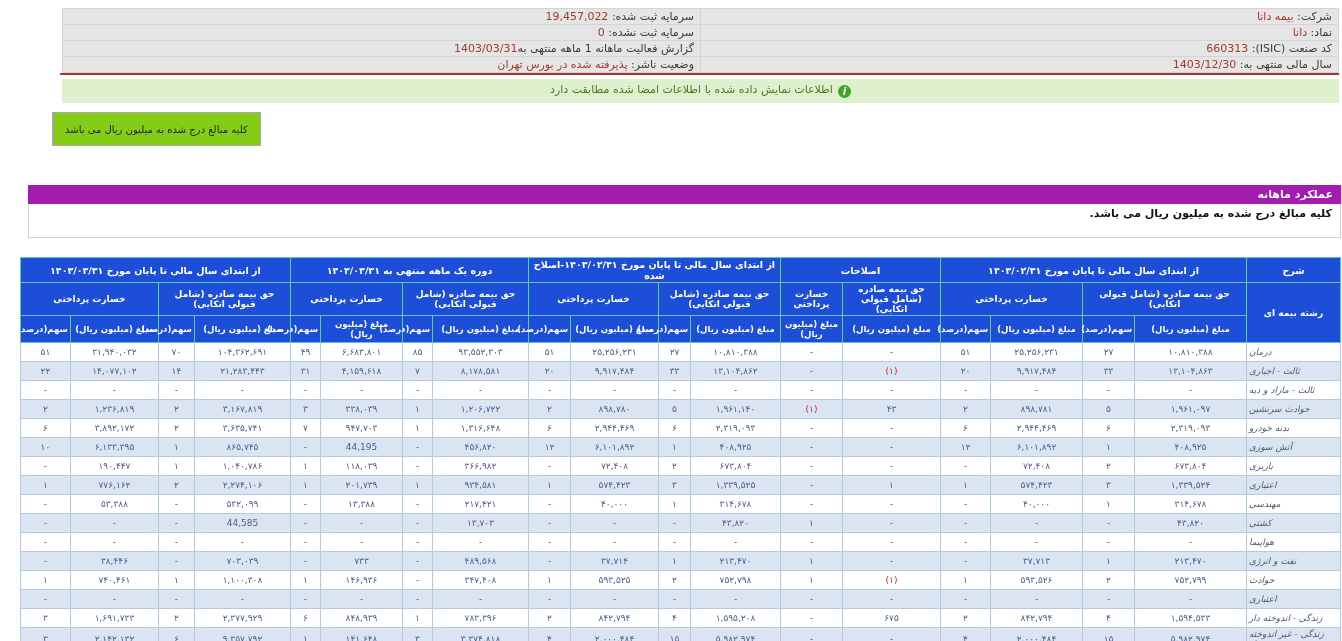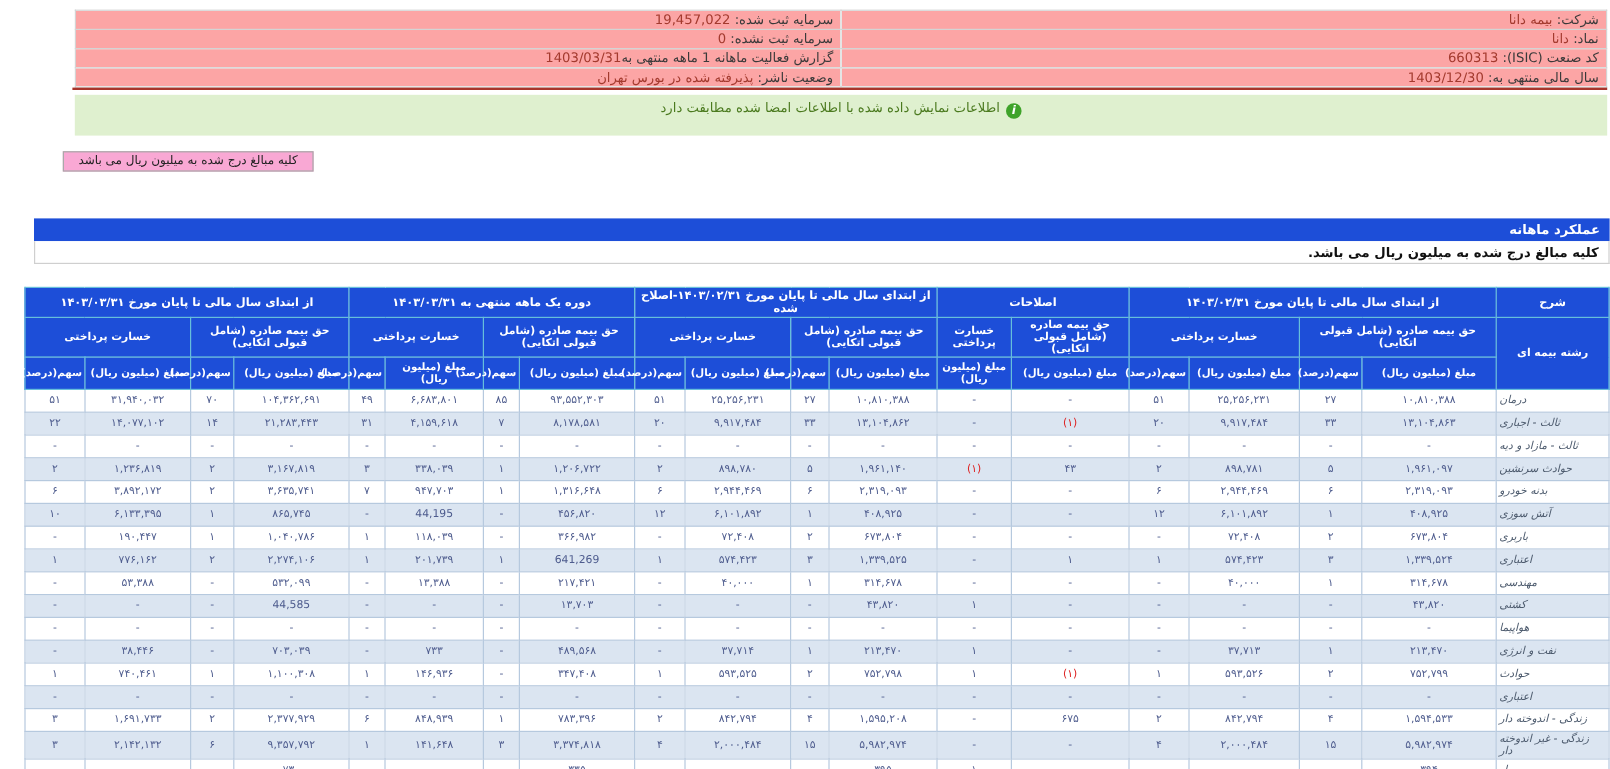--- a/index.html
+++ b/index.html
@@ -1,29 +1,29 @@
 <!DOCTYPE html>
 <html lang="fa"><head>
 <meta charset="utf-8">
 <style>
   html,body{margin:0;padding:0;background:#fff;}
   body{width:1342px;min-height:641px;font-family:"DejaVu Sans","Liberation Sans",sans-serif;color:#222;}
   
   .info-table{border-collapse:collapse;width:1277px;margin:8px 3px 0 62px;table-layout:fixed;}
-  .info-table td{border:1px solid #d4d4d4;font-size:11px;padding:1px 6px;height:13px;background:#fca5a5;text-align:right;white-space:nowrap;overflow:hidden;}
+  .info-table td{border:1px solid #d4d4d4;font-size:11px;padding:1px 6px;height:13px;background:#e5e5e5;text-align:right;white-space:nowrap;overflow:hidden;}
   .info-table .lbl{color:#3a3a3a;}
   .info-table .val{color:#a33a2e;}
   .red-rule{width:1279px;height:2px;background:#a8352b;margin:0 3px 0 62px;}
-  .notice{width:1277px;margin:4px 3px 0 62px;height:34px;line-height:22px;background:#dff0cf;color:#4b7a1f;font-size:11px;text-align:center;}
+  .notice{width:1277px;margin:4px 3px 0 62px;height:24px;line-height:22px;background:#dff0cf;color:#4b7a1f;font-size:11px;text-align:center;}
   .notice .info-icon{display:inline-block;width:13px;height:13px;line-height:13px;border-radius:50%;background:#3fa32a;color:#fff;font-size:10px;font-weight:bold;text-align:center;vertical-align:-2px;margin-left:5px;font-style:italic;}
   .btn-row{direction:ltr;padding:9px 0 0 52px;}
-  .unit-btn{font-family:inherit;font-size:10px;color:#222;background:#f9a8d4;border:1px solid #a9a9a9;padding:1px 12px;height:17px;cursor:pointer;}
+  .unit-btn{font-family:inherit;font-size:10px;color:#222;background:#84cc16;border:1px solid #a9a9a9;padding:1px 12px;height:34px;cursor:pointer;}
   
-  .section-bar{width:1313px;margin:39px 1px 0 20px;height:19px;line-height:19px;background:#1d4ed8;color:#fff;font-size:11px;font-weight:bold;padding-right:8px;box-sizing:border-box;}
-  .section-sub{width:1313px;margin:0 1px 0 20px;height:19px;line-height:19px;border:1px solid #cfcfcf;border-top:none;font-size:11px;font-weight:bold;color:#111;padding-right:8px;box-sizing:border-box;background:#fff;}
+  .section-bar{width:1313px;margin:39px 1px 0 20px;height:19px;line-height:19px;background:#a21caf;color:#fff;font-size:11px;font-weight:bold;padding-right:8px;box-sizing:border-box;}
+  .section-sub{width:1313px;margin:0 1px 0 20px;height:34px;line-height:19px;border:1px solid #cfcfcf;border-top:none;font-size:11px;font-weight:bold;color:#111;padding-right:8px;box-sizing:border-box;background:#fff;}
   
   .perf-table{border-collapse:collapse;table-layout:fixed;width:1320px;margin:19px 1px 6px 20px;border:1px solid #9ab4cc;}
   .perf-table th{background:#1d4ed8;color:#fff;font-weight:bold;border:1px solid #66bedb;padding:1px 2px;vertical-align:middle;}
   .perf-table th.g{font-size:9.5px;height:19px;}
   .perf-table th.sub{font-size:9px;height:26px;}
   .perf-table th.colh{font-size:8.5px;height:24px;font-weight:bold;}
   .perf-table td{border:1px solid #b6c9de;font-size:9px;color:#4e5c8e;text-align:center;padding:1px 2px;height:16px;background:#fff;overflow:hidden;}
   .perf-table td.row-label{text-align:left;padding-right:4px;color:#4d5b6e;font-style:italic;}
   .perf-table tr.alt td{background:#dbe5f1;}
   .perf-table td.neg{color:#dd2222;}
@@ -283,21 +283,21 @@
         <td class="num">۱,۳۳۹,۵۲۴</td>
         <td class="num">۳</td>
         <td class="num">۵۷۴,۴۲۳</td>
         <td class="num">۱</td>
         <td class="num">۱</td>
         <td class="num">-</td>
         <td class="num">۱,۳۳۹,۵۲۵</td>
         <td class="num">۳</td>
         <td class="num">۵۷۴,۴۲۳</td>
         <td class="num">۱</td>
-        <td class="num">641,269</td>
+        <td class="num">۹۳۴,۵۸۱</td>
         <td class="num">۱</td>
         <td class="num">۲۰۱,۷۳۹</td>
         <td class="num">۱</td>
         <td class="num">۲,۲۷۴,۱۰۶</td>
         <td class="num">۲</td>
         <td class="num">۷۷۶,۱۶۲</td>
         <td class="num">۱</td>
       </tr>
       <tr>
         <td class="row-label">مهندسی</td>

